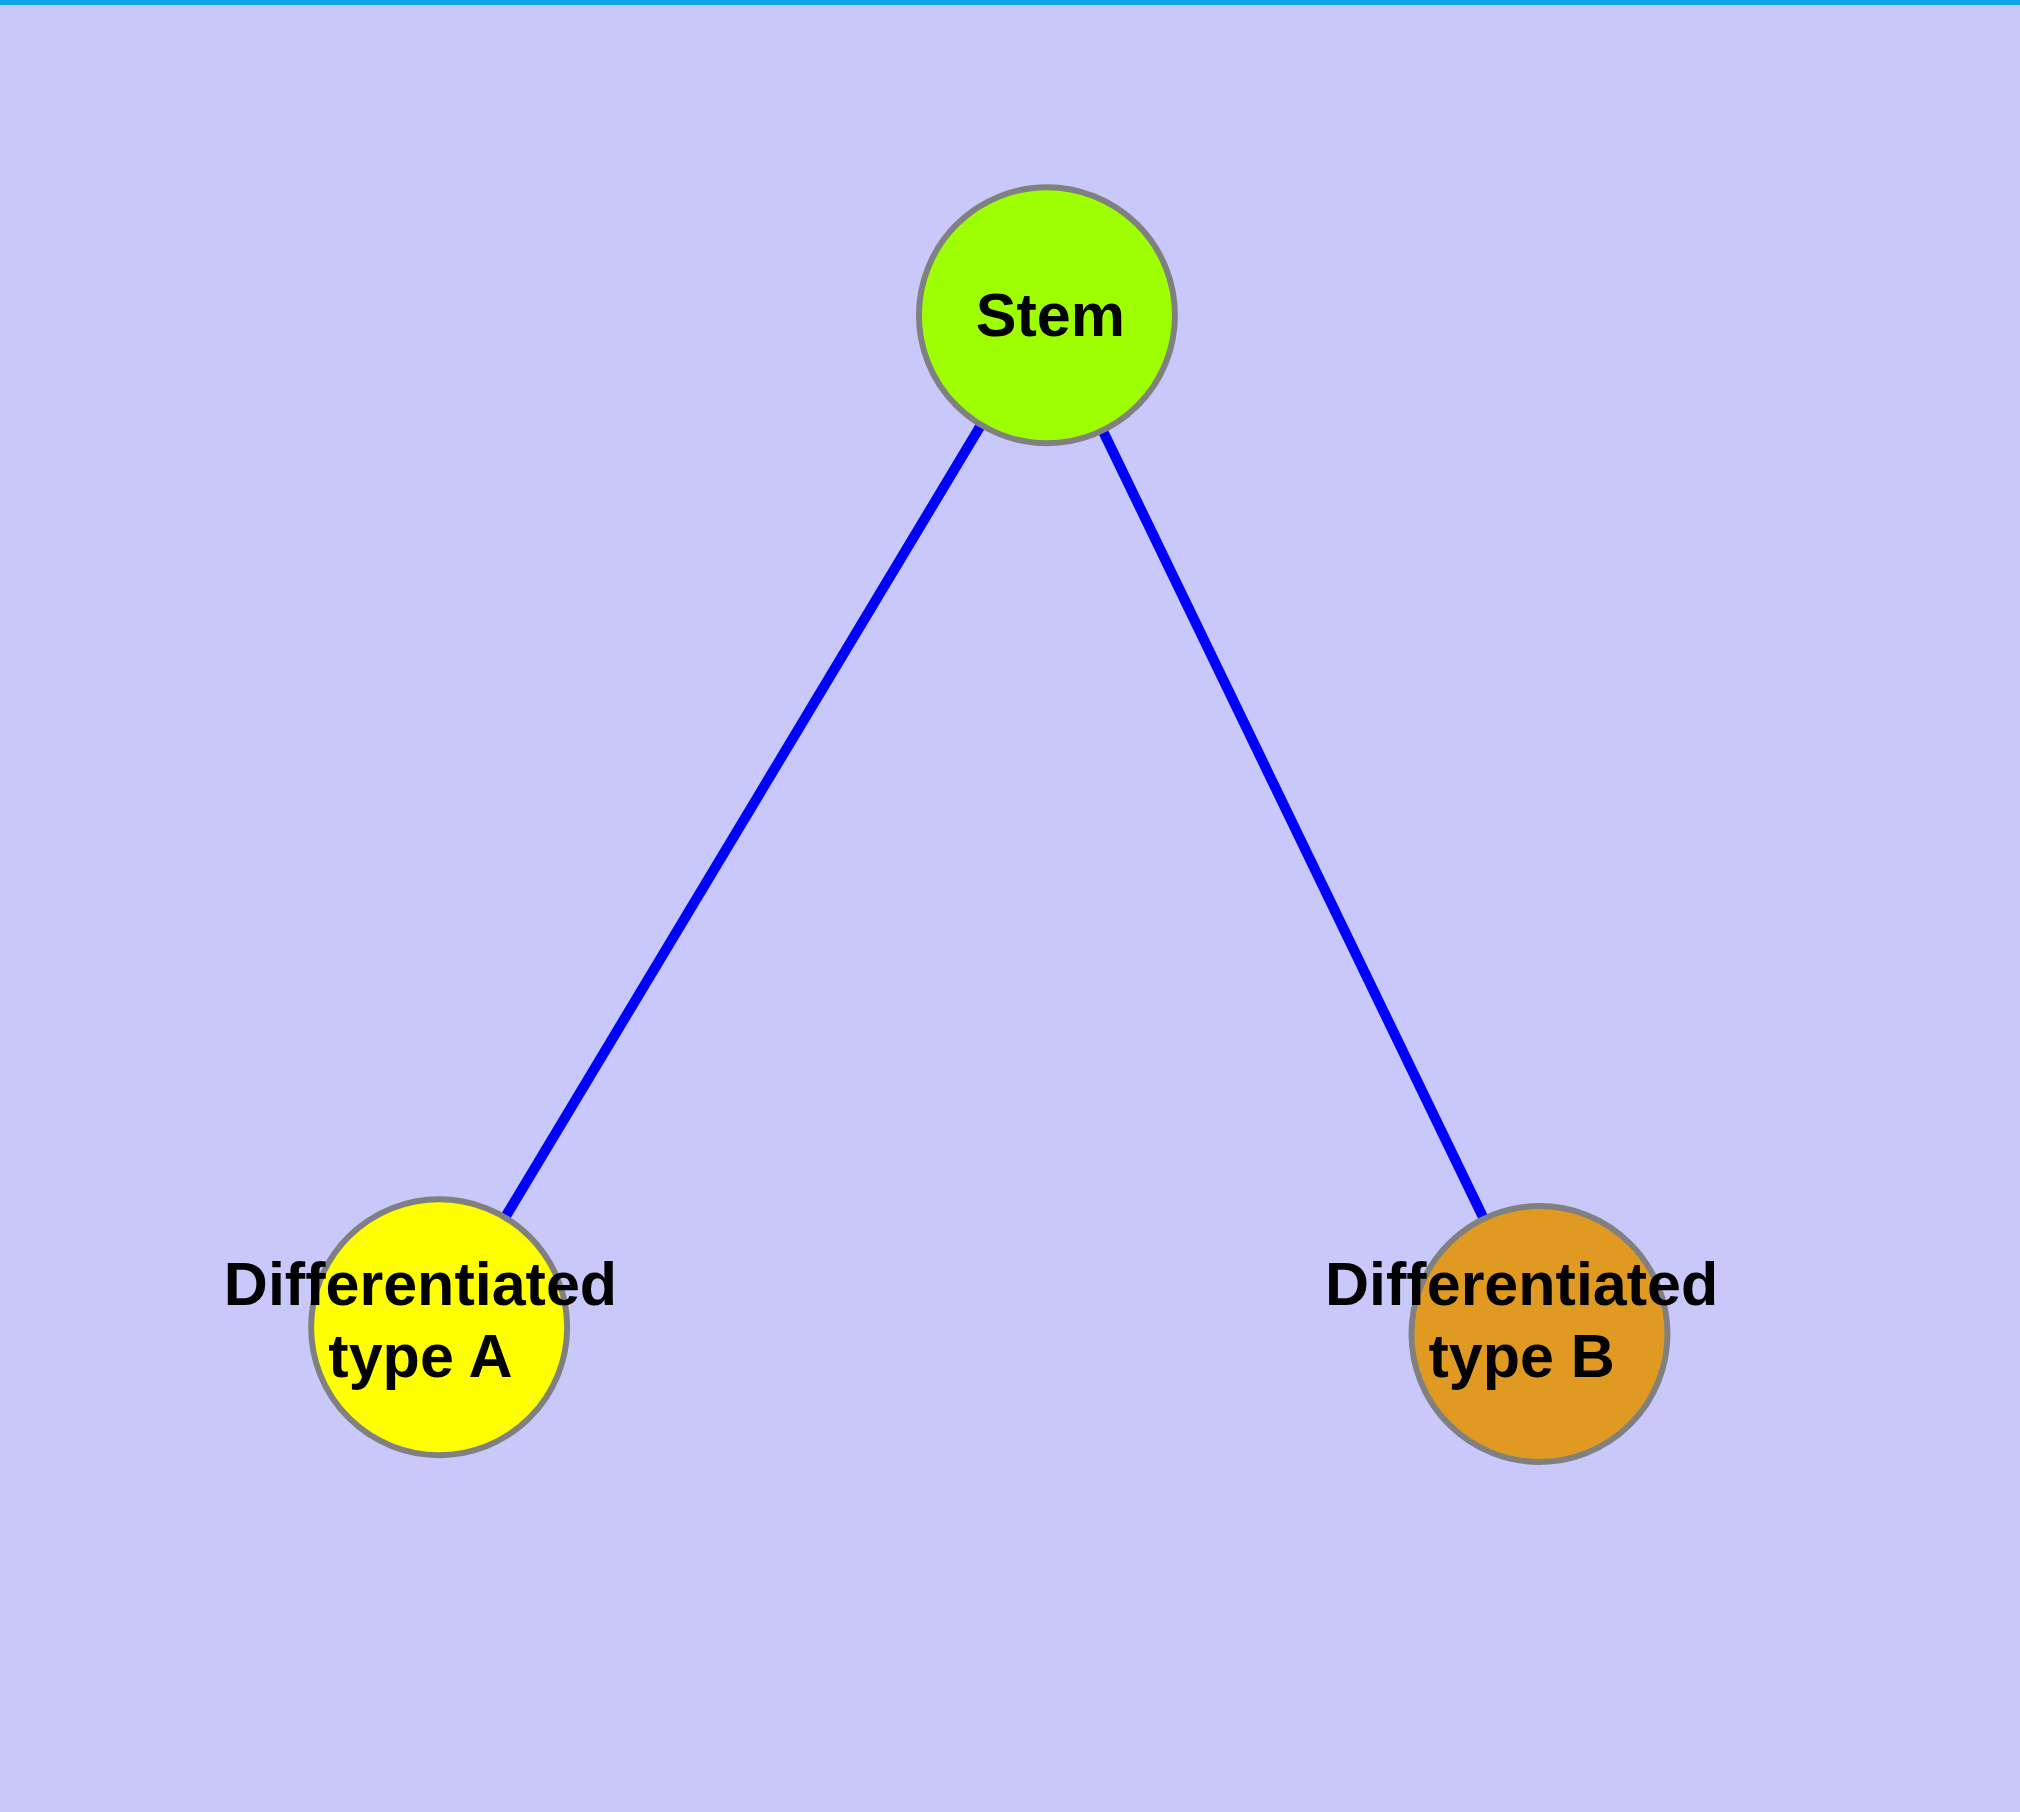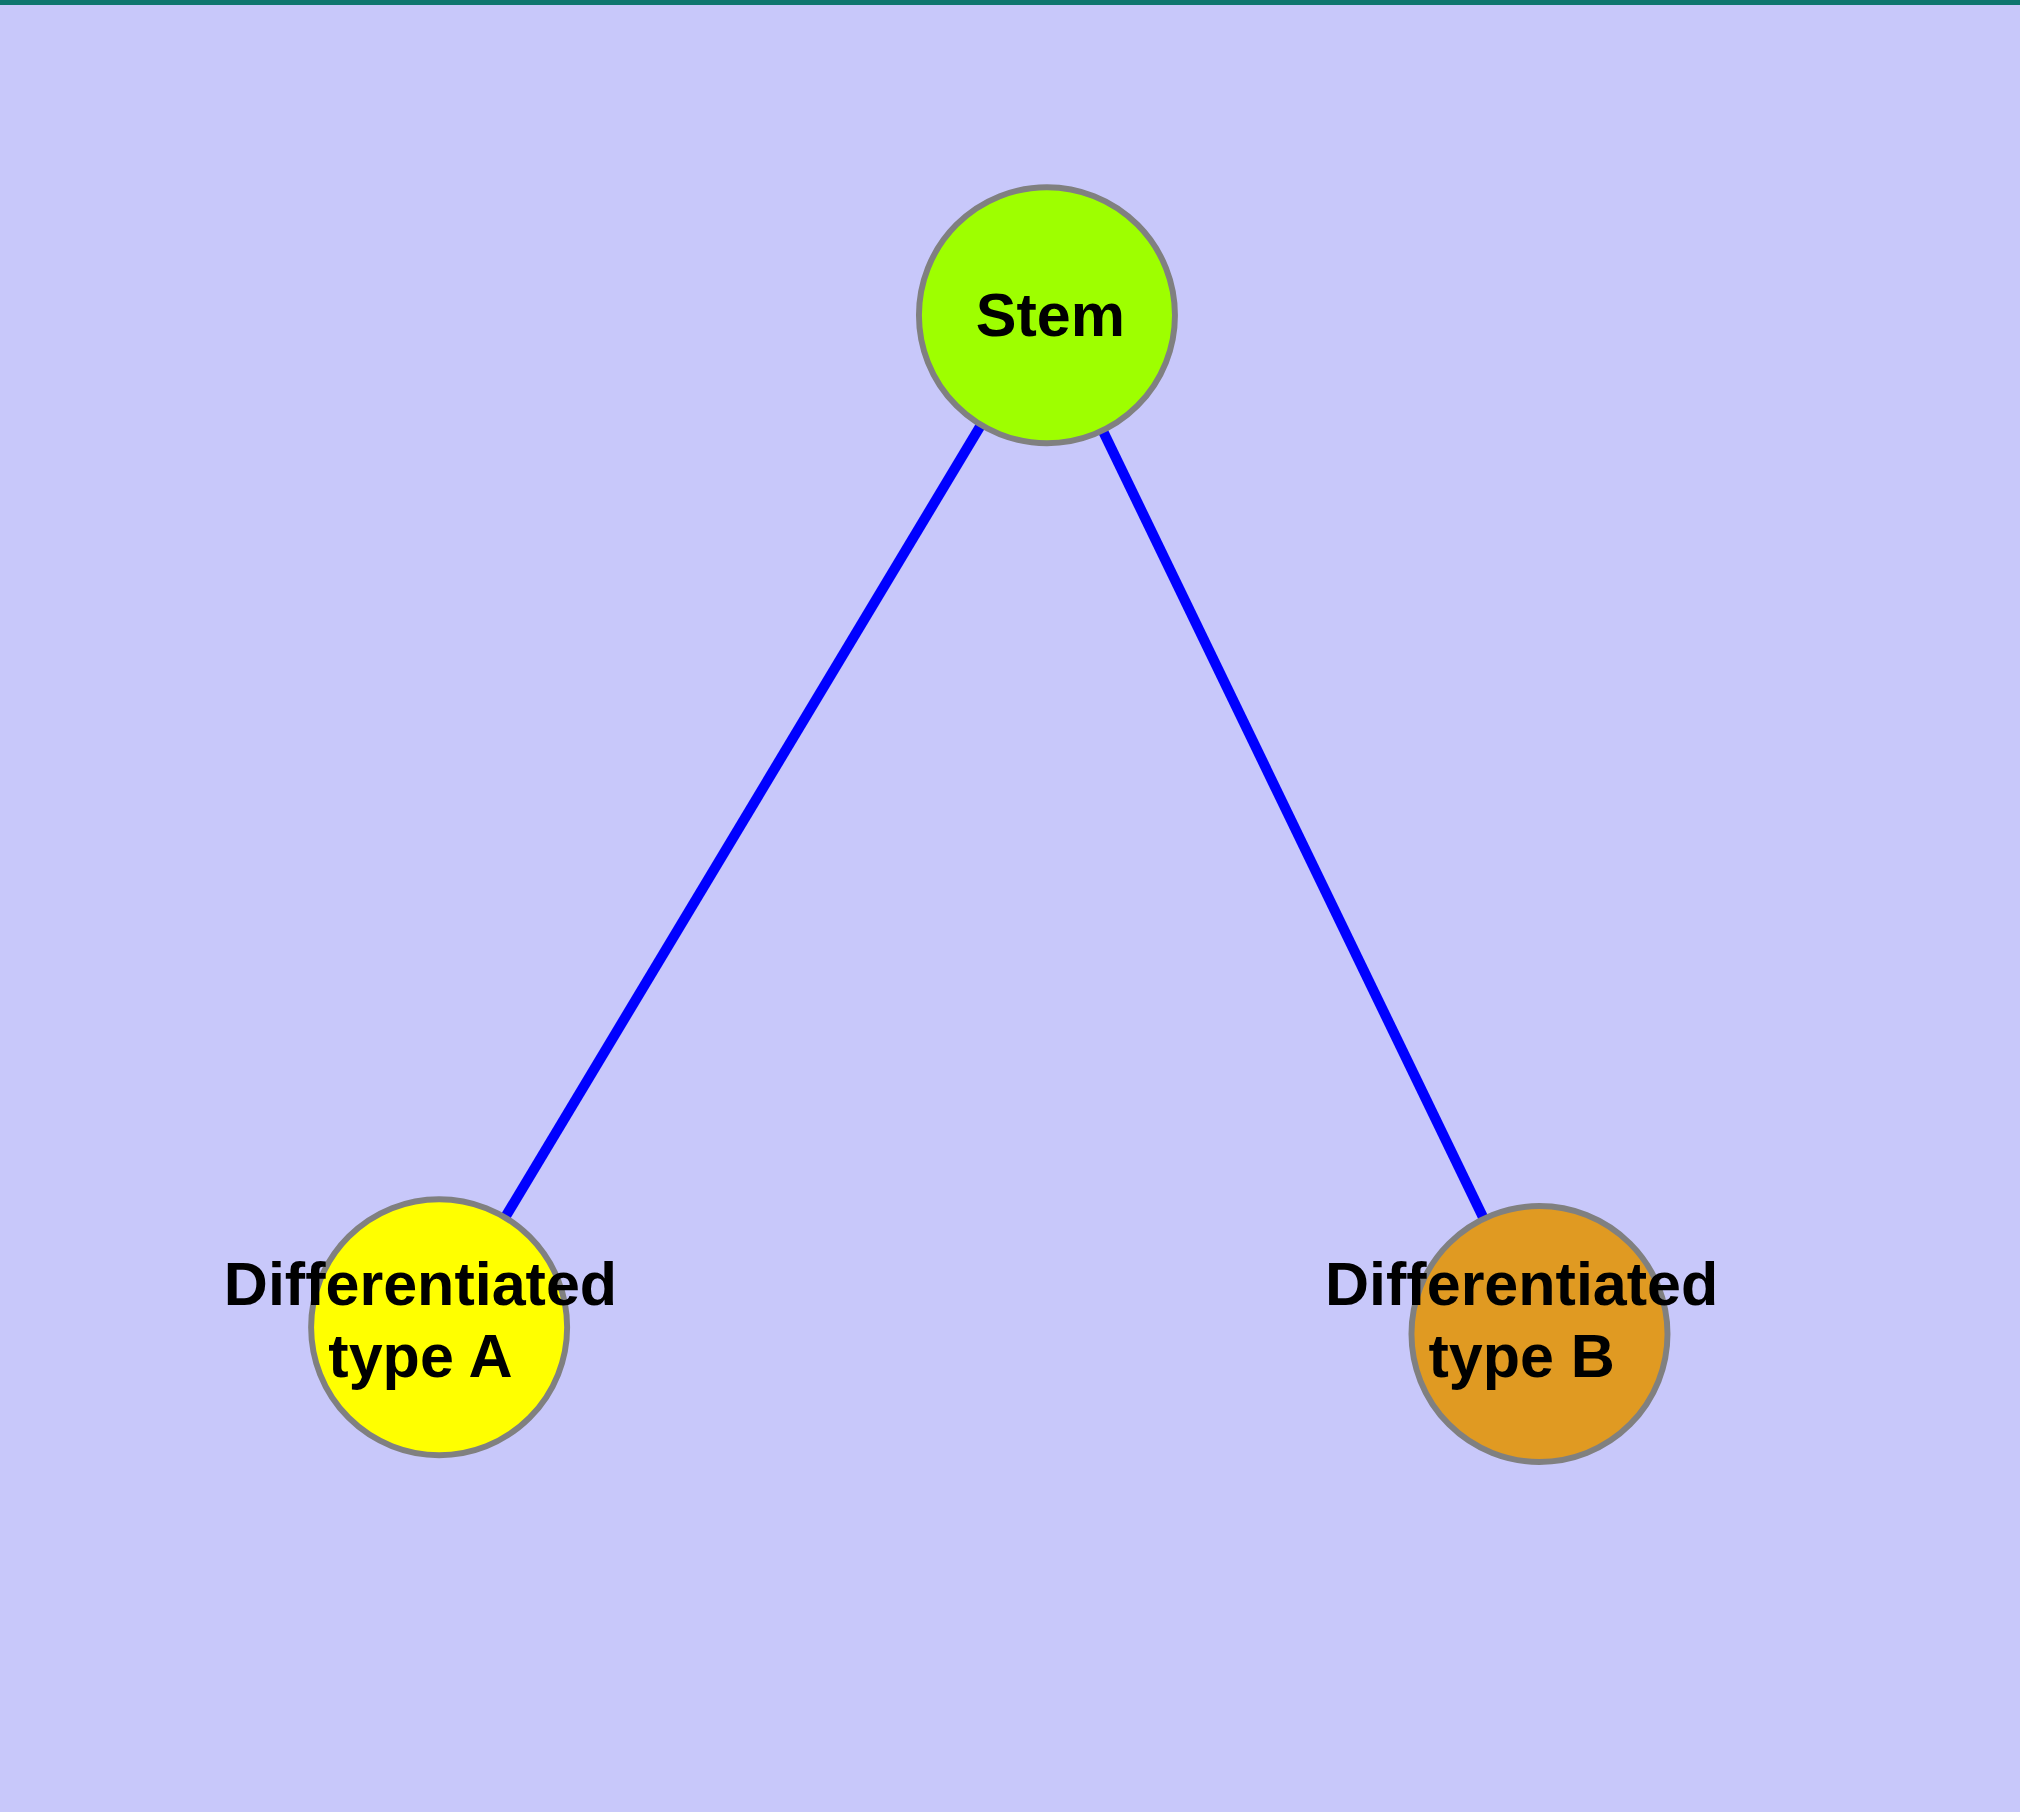--- a/index.html
+++ b/index.html
@@ -34,21 +34,21 @@
   .node-label {
     font-family: "Liberation Sans", sans-serif;
     font-weight: bold;
     fill: #000000;
     paint-order: normal;
   }
 </style>
 </head>
 <body>
 
-<div id="canvas" style="background: #0f766e; width: 2021px; height: 1812px;">
+<div id="canvas" style="background: #0ea5e9; width: 2021px; height: 1812px;">
   <div id="plot-area">
     <svg id="graph-svg" viewBox="0 0 2384 2132" preserveAspectRatio="none">
 
       <rect id="bg-rect" x="0" y="0" width="2384" height="2132" fill="#c8c8fa"></rect>
 
       <g id="edges-group">
           <line x1="1235" y1="366" x2="518" y2="1560" stroke="#0000ff" stroke-width="12" stroke-linecap="butt"></line>
           <line x1="1235" y1="366" x2="1816" y2="1568" stroke="#0000ff" stroke-width="12" stroke-linecap="butt"></line>
         </g>
       <g id="nodes-group">

